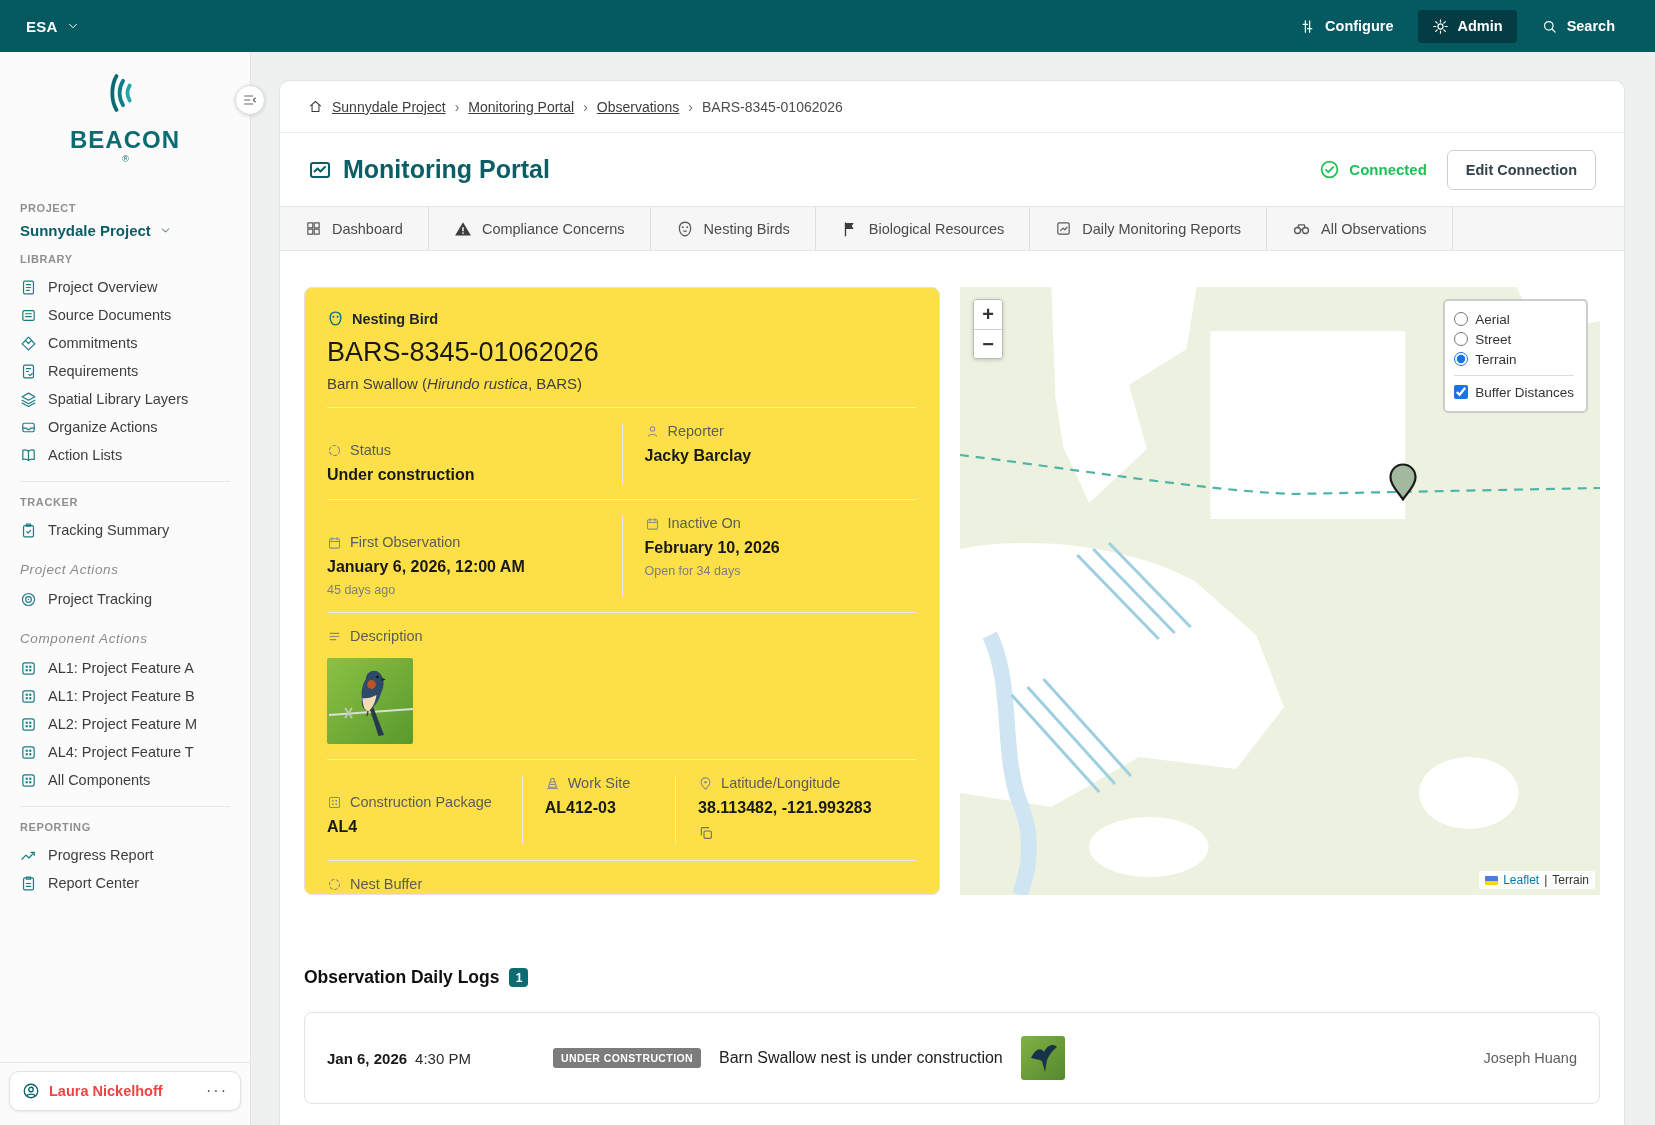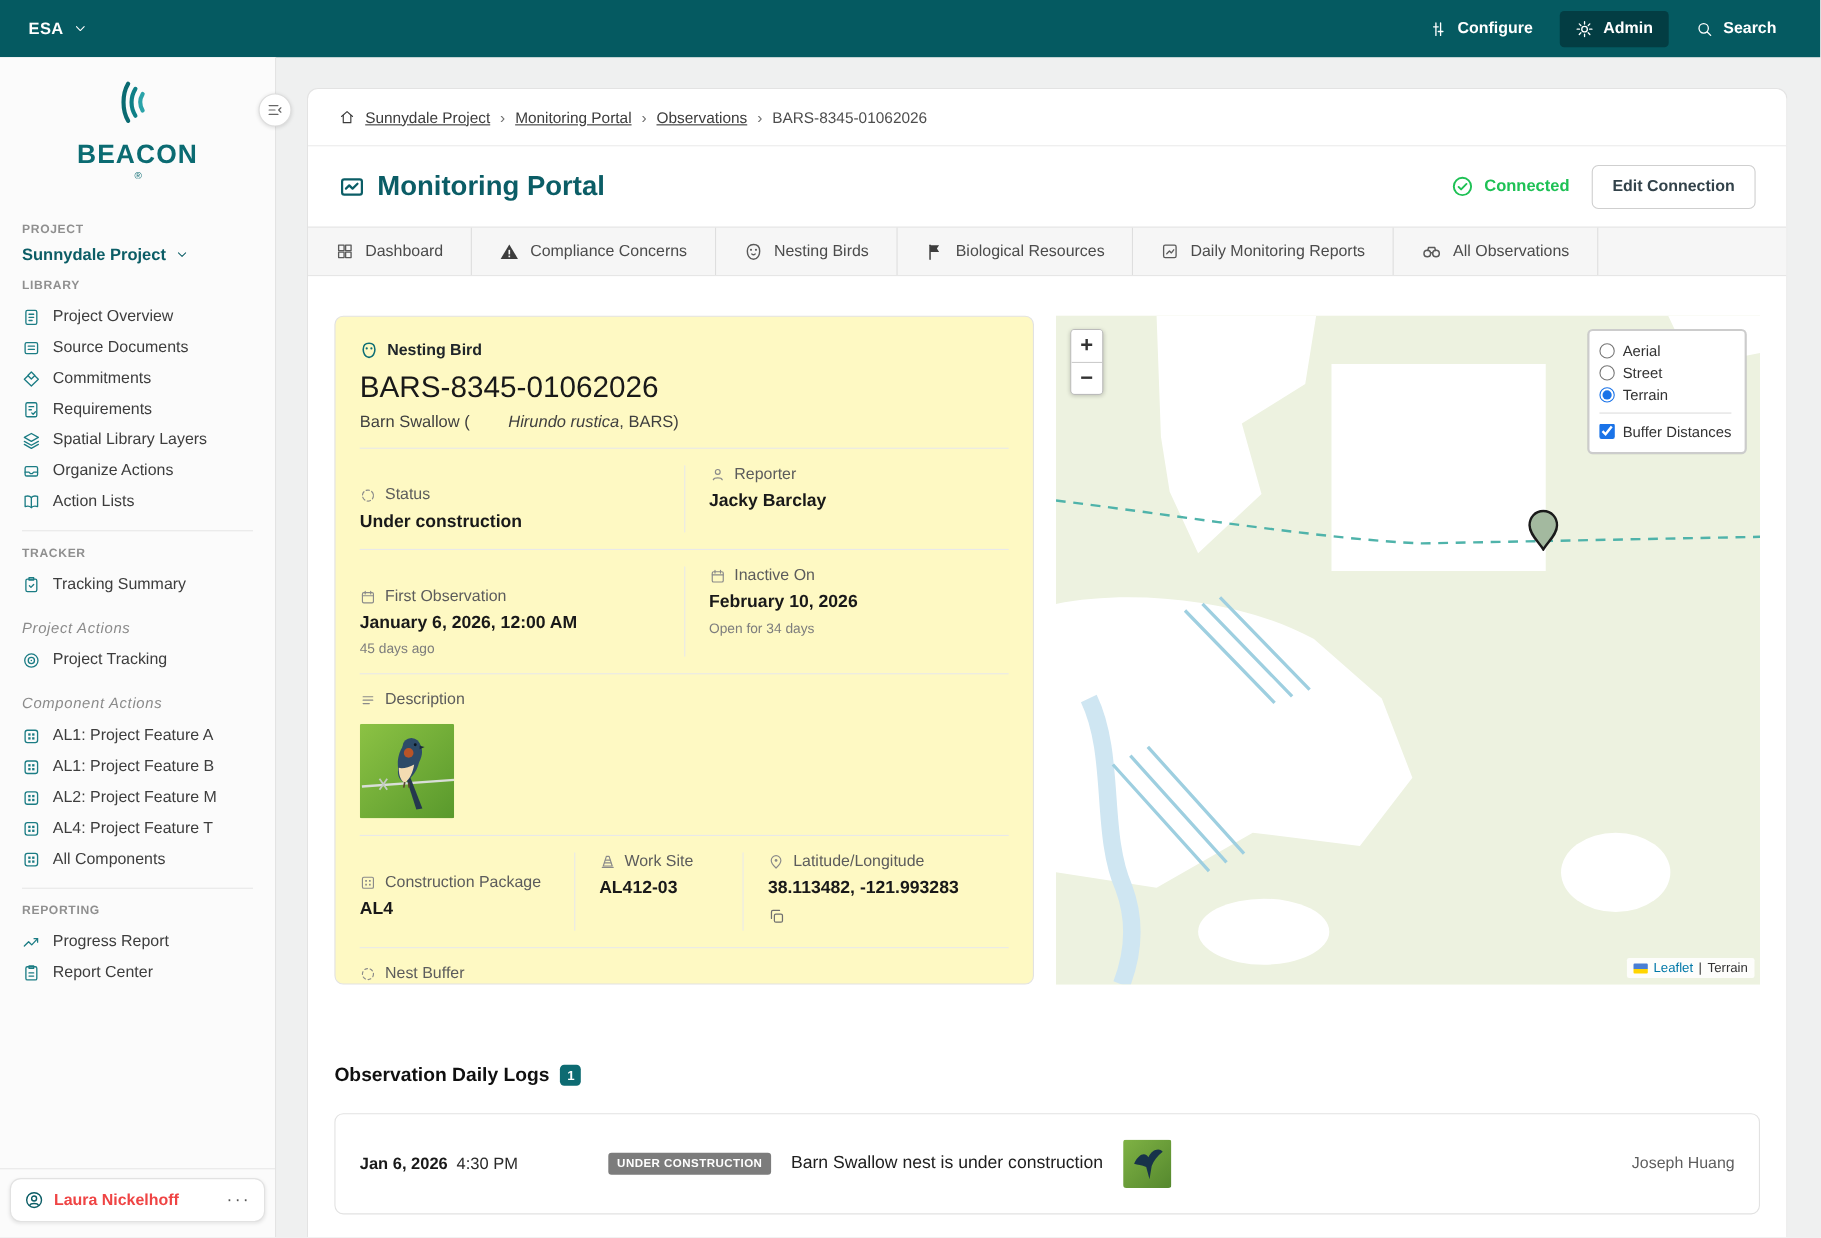--- a/index.html
+++ b/index.html
@@ -50,26 +50,26 @@
   .connected { display:flex; align-items:center; gap:9px; color:#1ec155; font-size:15px; font-weight:bold; }
   .edit-btn { height:40px; padding:0 18px; background:#fff; border:1px solid #cfcfcf; border-radius:6px; font-family:inherit; font-size:14.5px; font-weight:bold; color:#32424a; cursor:pointer; }
 
   .tabs { display:flex; background:#f6f6f6; border-top:1px solid #e6e6e6; border-bottom:1px solid #e6e6e6; height:45px; flex-shrink:0; }
   .tab { display:flex; align-items:center; gap:10px; padding:0 25px; font-size:14.5px; color:#4b4b4b; border-right:1px solid #dedede; cursor:pointer; white-space:nowrap; }
   .tab .tico { color:#5a5a5a; display:flex; }
 
   .content { padding:36px 24px 0 24px; display:flex; gap:20px; flex-shrink:0; }
 
   
-  .obs-card { width:636px; height:608px; border:1px solid #e2e2e2; border-radius:8px; padding:22px 22px; overflow:hidden; flex-shrink:0; background:#fef9c3; }
+  .obs-card { width:636px; height:608px; border:1px solid #e2e2e2; border-radius:8px; padding:22px 22px; overflow:hidden; flex-shrink:0; background:#fde047; }
   .obs-type { display:flex; align-items:center; gap:8px; font-size:14.5px; font-weight:bold; color:#20262a; }
   .obs-type .oico { color:#0e6e75; display:flex; }
   .obs-id { font-size:27px; color:#191919; margin-top:10px; font-weight:normal; }
   .obs-sub { font-size:15px; color:#3f3f3f; margin-top:7px; }
-  .obs-sub .species { font-style:italic;margin-left:35px; }
+  .obs-sub .species { font-style:italic; }
   .divider { height:1px; background:#e9e9e9; margin:15px 0; }
   .cols { display:flex; }
   .col { flex:1; min-width:0; }
   .col + .col { border-left:1px solid #e9e9e9; padding-left:22px; }
   .col.pad-r { padding-right:22px;margin-top:19px; }
   .flabel { display:flex; align-items:center; gap:8px; font-size:14.5px; color:#5c5c5c; }
   .flabel .fico { color:#8a8a8a; display:flex; }
   .fvalue { margin-top:8px; font-size:16px; font-weight:bold; color:#191919; }
   .fnote { margin-top:7px; font-size:12.5px; color:#7d7d7d; }
   .desc-img { margin-top:14px; width:86px; height:86px; border-radius:2px; overflow:hidden; display:block; }

